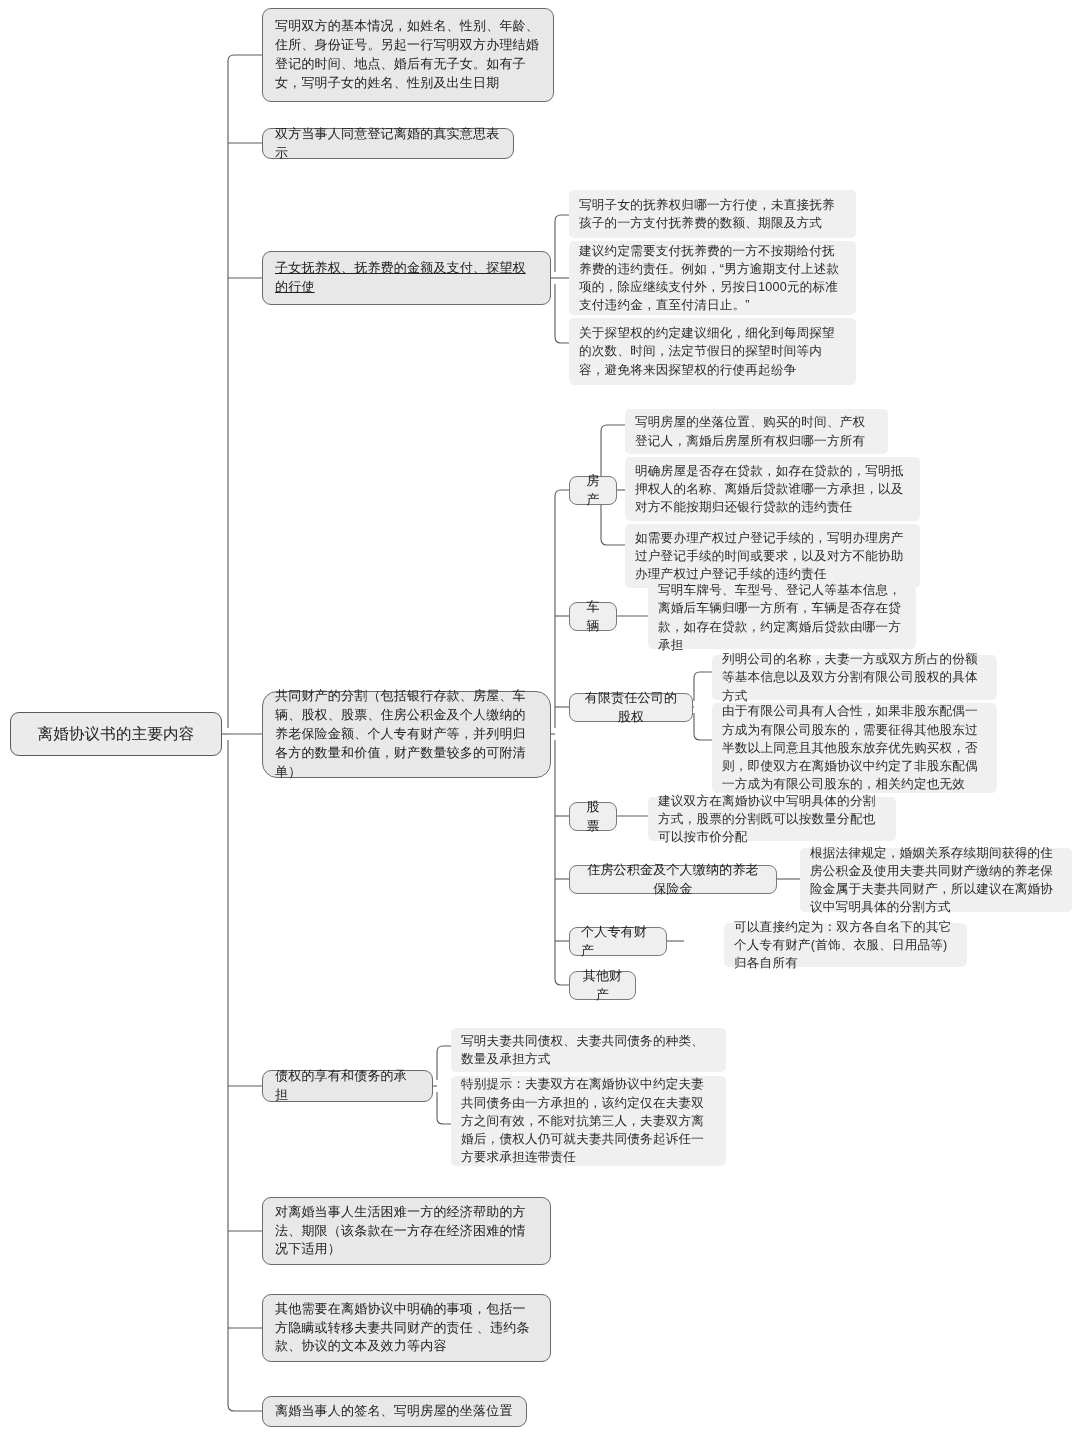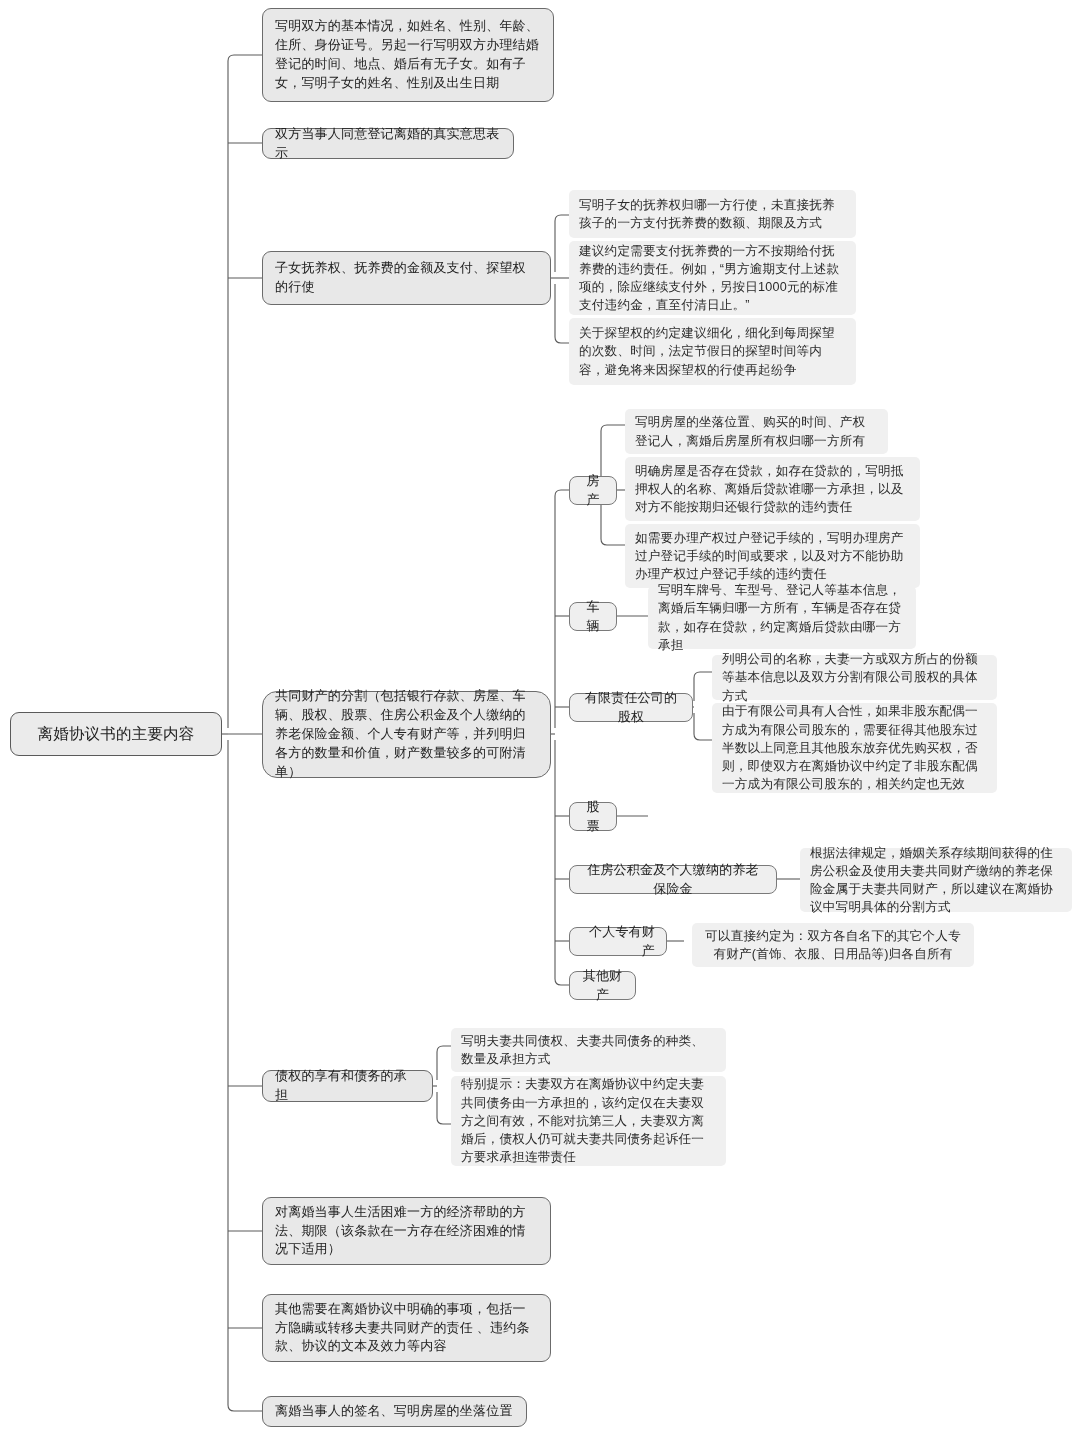--- a/index.html
+++ b/index.html
@@ -128,21 +128,21 @@
   </div>
 
   <div class="node branch" style="left:262px; top:8px; width:292px; height:94px;">
     <span class="txt">写明双方的基本情况，如姓名、性别、年龄、住所、身份证号。另起一行写明双方办理结婚登记的时间、地点、婚后有无子女。如有子女，写明子女的姓名、性别及出生日期</span>
   </div>
 
   <div class="node branch" style="left:262px; top:128px; width:252px; height:31px;">
     <span class="txt">双方当事人同意登记离婚的真实意思表示</span>
   </div>
 
-  <div class="node branch" style="left:262px; top:251px; width:289px; height:54px;">
+  <div class="node branch" style="left:262px; top:251px; width:289px; height:54px;text-decoration:underline;">
     <span class="txt">子女抚养权、抚养费的金额及支付、探望权的行使</span>
   </div>
 
   <div class="node leaf" style="left:569px; top:190px; width:287px; height:48px;">
     <span class="txt">写明子女的抚养权归哪一方行使，未直接抚养孩子的一方支付抚养费的数额、期限及方式</span>
   </div>
   <div class="node leaf" style="left:569px; top:241px; width:287px; height:74px;">
     <span class="txt">建议约定需要支付抚养费的一方不按期给付抚养费的违约责任。例如，“男方逾期支付上述款项的，除应继续支付外，另按日1000元的标准支付违约金，直至付清日止。”</span>
   </div>
   <div class="node leaf" style="left:569px; top:318px; width:287px; height:67px;">
@@ -179,32 +179,35 @@
   <div class="node leaf" style="left:712px; top:655px; width:285px; height:45px;">
     <span class="txt">列明公司的名称，夫妻一方或双方所占的份额等基本信息以及双方分割有限公司股权的具体方式</span>
   </div>
   <div class="node leaf" style="left:712px; top:703px; width:285px; height:90px;">
     <span class="txt">由于有限公司具有人合性，如果非股东配偶一方成为有限公司股东的，需要征得其他股东过半数以上同意且其他股东放弃优先购买权，否则，即使双方在离婚协议中约定了非股东配偶一方成为有限公司股东的，相关约定也无效</span>
   </div>
 
   <div class="node cat" style="left:569px; top:802px; width:48px; height:29px; justify-content:center;">
     <span class="txt" style="text-align:center;">股票</span>
   </div>
+  <div class="node leaf" style="left:648px; top:797px; width:248px; height:44px;">
+    <span class="txt">建议双方在离婚协议中写明具体的分割方式，股票的分割既可以按数量分配也可以按市价分配</span>
+  </div>
 
   <div class="node cat" style="left:569px; top:865px; width:208px; height:29px; justify-content:center;">
     <span class="txt" style="text-align:center;">住房公积金及个人缴纳的养老保险金</span>
   </div>
   <div class="node leaf" style="left:800px; top:848px; width:272px; height:64px;">
     <span class="txt">根据法律规定，婚姻关系存续期间获得的住房公积金及使用夫妻共同财产缴纳的养老保险金属于夫妻共同财产，所以建议在离婚协议中写明具体的分割方式</span>
   </div>
 
   <div class="node cat" style="left:569px; top:927px; width:98px; height:29px; justify-content:center;">
-    <span class="txt" style="text-align:right;">个人专有财产</span>
-  </div>
-  <div class="node leaf" style="left:692px; top:923px; width:282px; height:44px;text-align:center;">
+    <span class="txt" style="text-align:left;">个人专有财产</span>
+  </div>
+  <div class="node leaf" style="left:724px; top:923px; width:243px; height:44px;">
     <span class="txt">可以直接约定为：双方各自名下的其它个人专有财产(首饰、衣服、日用品等)归各自所有</span>
   </div>
 
   <div class="node cat" style="left:569px; top:971px; width:67px; height:29px; justify-content:center;">
     <span class="txt" style="text-align:center;">其他财产</span>
   </div>
 
   <div class="node branch" style="left:262px; top:1070px; width:171px; height:32px;">
     <span class="txt">债权的享有和债务的承担</span>
   </div>

